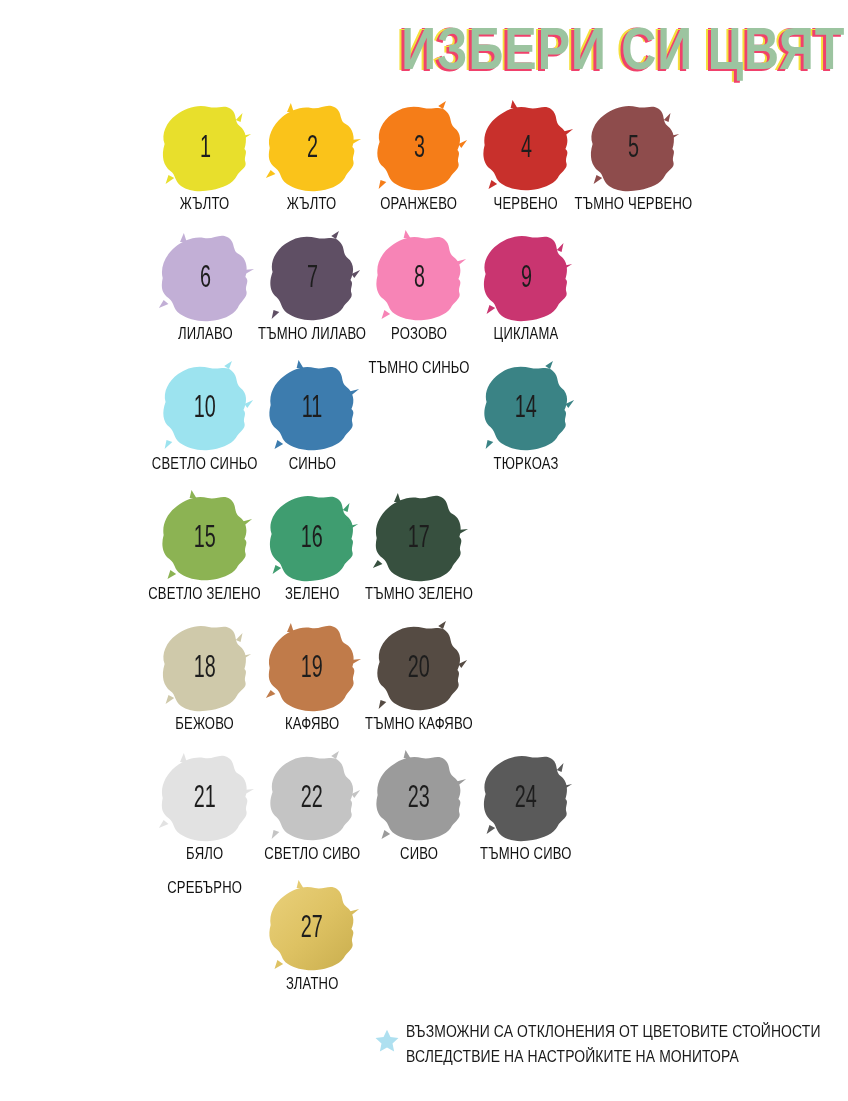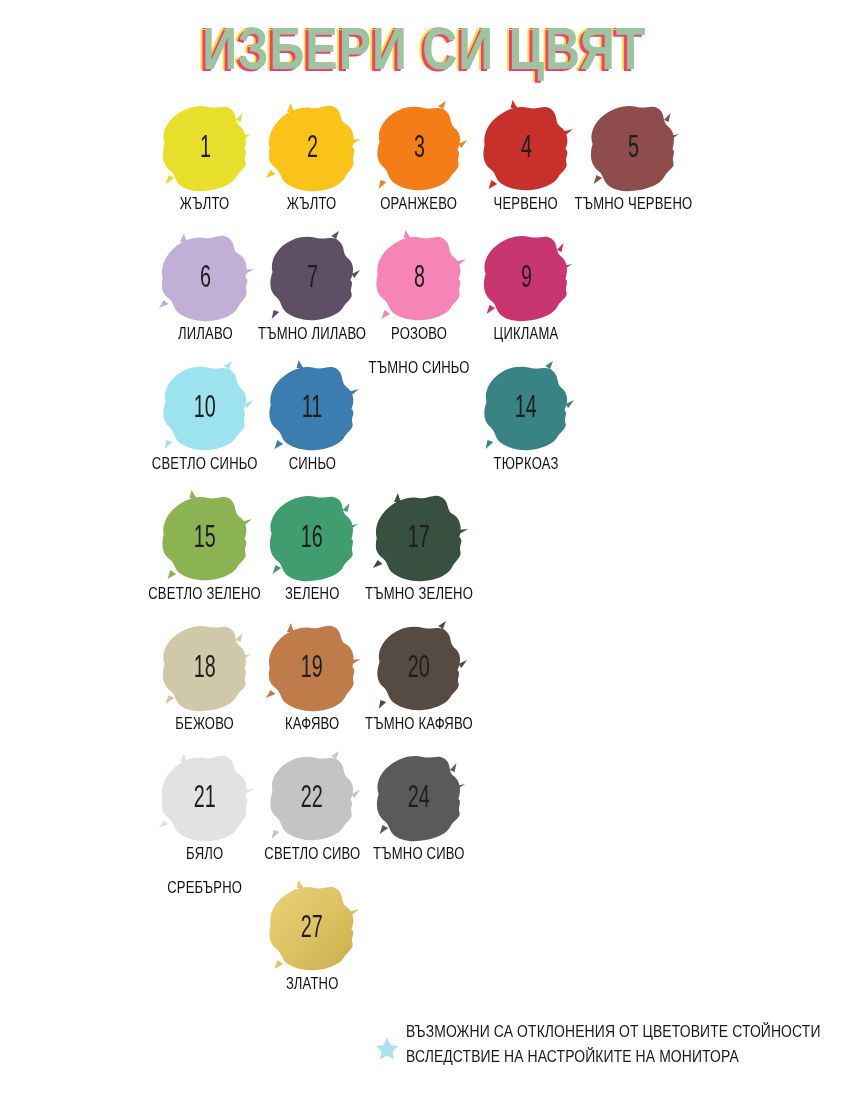--- a/index.html
+++ b/index.html
@@ -18,21 +18,21 @@
     height: 1101px;
     background: #ffffff;
   }
 
   
   #title-wrap {
     position: absolute;
     top: 14px;
     left: 0;
     width: 848px;
-    text-align: center;
+    text-align: right;
   }
 
   #title {
     display: inline-block;
     position: relative;
     font-family: "Liberation Sans", sans-serif;
     font-weight: bold;
     font-size: 49px;
     letter-spacing: 1px;
     line-height: 56px;
@@ -113,21 +113,21 @@
   }
 
   
   #footnote {
     position: absolute;
     left: 374px;
     top: 1018px;
     width: 460px;
     display: flex;
     flex-direction: row;
-    align-items: flex-end;
+    align-items: center;
   }
 
   #star-icon {
     flex: 0 0 auto;
     width: 26px;
     height: 26px;
     margin-right: 6px;
     margin-top: 1px;
   }
 
@@ -364,20 +364,30 @@
               <path d="M11,42 C8,32 14,21 24,14 C34,7 45,5 57,8 C67,10 74,5 80,11 C87,17 83,23 89,28 C96,33 96,42 92,50 C96,54 91,58 93,63 C95,69 87,72 84,78 C79,85 67,89 56,90 C44,91 34,88 26,83 C19,78 21,72 15,67 C8,62 7,52 11,42 Z" fill="#C4C4C4"></path>
               <path d="M93,44 l9,-4 l-6,8 Z M72,6 l8,-5 l-3,8 Z M18,82 l-8,7 l2,-9 Z" fill="#C4C4C4"></path>
             </svg>
             <div class="num">22</div>
           </div>
           <div class="label">СВЕТЛО СИВО</div>
         </div>
         <div class="cell">
           <div class="blob-wrap">
             <svg class="blob-svg" viewBox="0 0 104 96" preserveAspectRatio="none">
+              <path d="M9,45 C7,34 13,23 23,16 C33,9 43,5 55,8 C64,10 71,4 78,9 C86,15 81,22 88,27 C95,32 97,41 93,49 C98,53 92,57 94,63 C96,69 88,72 85,78 C80,85 68,89 57,90 C46,91 35,89 27,84 C19,79 22,74 15,69 C8,64 6,55 9,45 Z" fill="#9B9B9B"></path>
+              <path d="M89,32 l12,-3 l-9,7 Z M36,8 l2,-8 l5,8 Z M22,84 l-9,5 l3,-9 Z" fill="#9B9B9B"></path>
+            </svg>
+            <div class="num">23</div>
+          </div>
+          <div class="label">СИВО</div>
+        </div>
+        <div class="cell">
+          <div class="blob-wrap">
+            <svg class="blob-svg" viewBox="0 0 104 96" preserveAspectRatio="none">
               <path d="M10,44 C6,34 12,22 22,15 C32,8 44,4 56,7 C66,9 72,4 79,9 C86,14 82,22 88,26 C95,31 96,40 93,49 C97,52 92,57 94,62 C96,68 88,70 85,76 C81,84 70,88 59,90 C48,92 36,92 27,86 C20,81 22,75 16,71 C9,66 6,56 10,44 Z" fill="#5A5A5A"></path>
               <path d="M90,36 l10,-2 l-8,5 Z M84,20 l7,-7 l-2,9 Z M20,78 l-9,6 l3,-9 Z" fill="#5A5A5A"></path>
             </svg>
             <div class="num">24</div>
           </div>
           <div class="label">ТЪМНО СИВО</div>
         </div>
       </div>
       <div class="row">
         <div class="cell">

